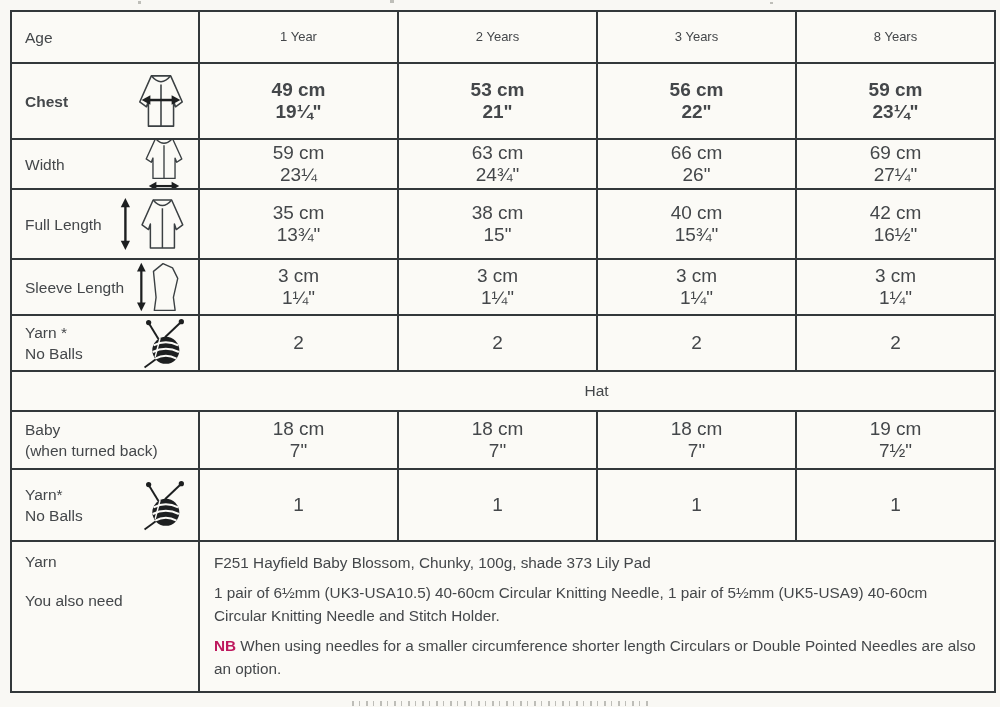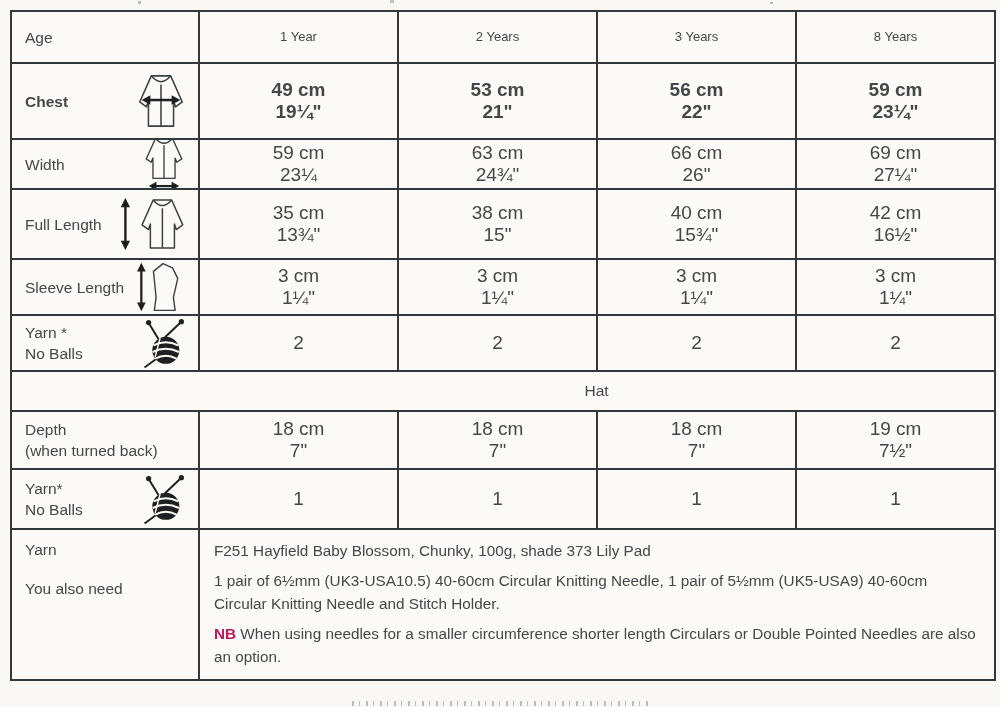--- a/index.html
+++ b/index.html
@@ -228,21 +228,21 @@
         <td class="data-cell">2</td>
         <td class="data-cell">2</td>
       </tr>
       <tr style="height: 40px;">
         <td class="section-cell" colspan="5"><span>Hat</span></td>
       </tr>
       <tr style="height: 58px;">
         <td class="label-cell">
           <div class="label-wrap">
             <div class="label-text">
-              <div>Depth</div>
+              <div>Baby</div>
               <div>(when turned back)</div>
             </div>
           </div>
         </td>
         <td class="data-cell">
           <div>18 cm</div>
           <div>7"</div>
         </td>
         <td class="data-cell">
           <div>18 cm</div>
@@ -250,21 +250,21 @@
         </td>
         <td class="data-cell">
           <div>18 cm</div>
           <div>7"</div>
         </td>
         <td class="data-cell">
           <div>19 cm</div>
           <div>7½"</div>
         </td>
       </tr>
-      <tr style="height: 60px;">
+      <tr style="height: 72px;">
         <td class="label-cell">
           <div class="label-wrap">
             <div class="label-text">
               <div>Yarn*</div>
               <div>No Balls</div>
             </div>
             <svg class="label-icon" width="54" height="54" viewBox="0 0 64 66">
     <line x1="24" y1="28" x2="13" y2="10" stroke="#1d1f20" stroke-width="2.4"></line>
     <circle cx="12" cy="8" r="3.2" fill="#1d1f20"></circle>
     <line x1="32" y1="26" x2="51" y2="8" stroke="#1d1f20" stroke-width="2.4"></line>

